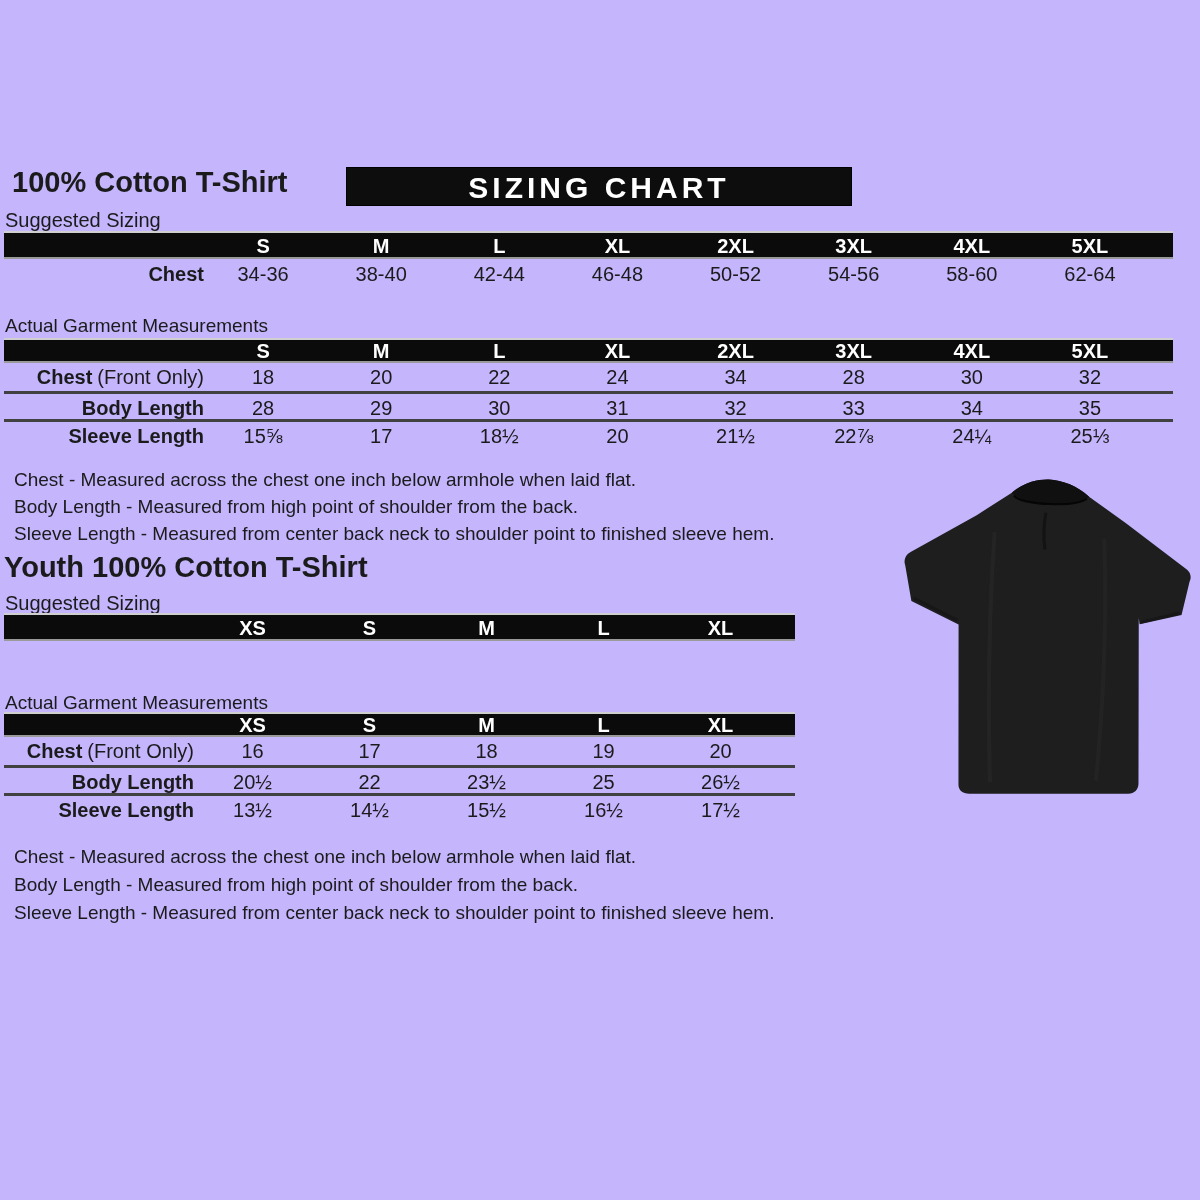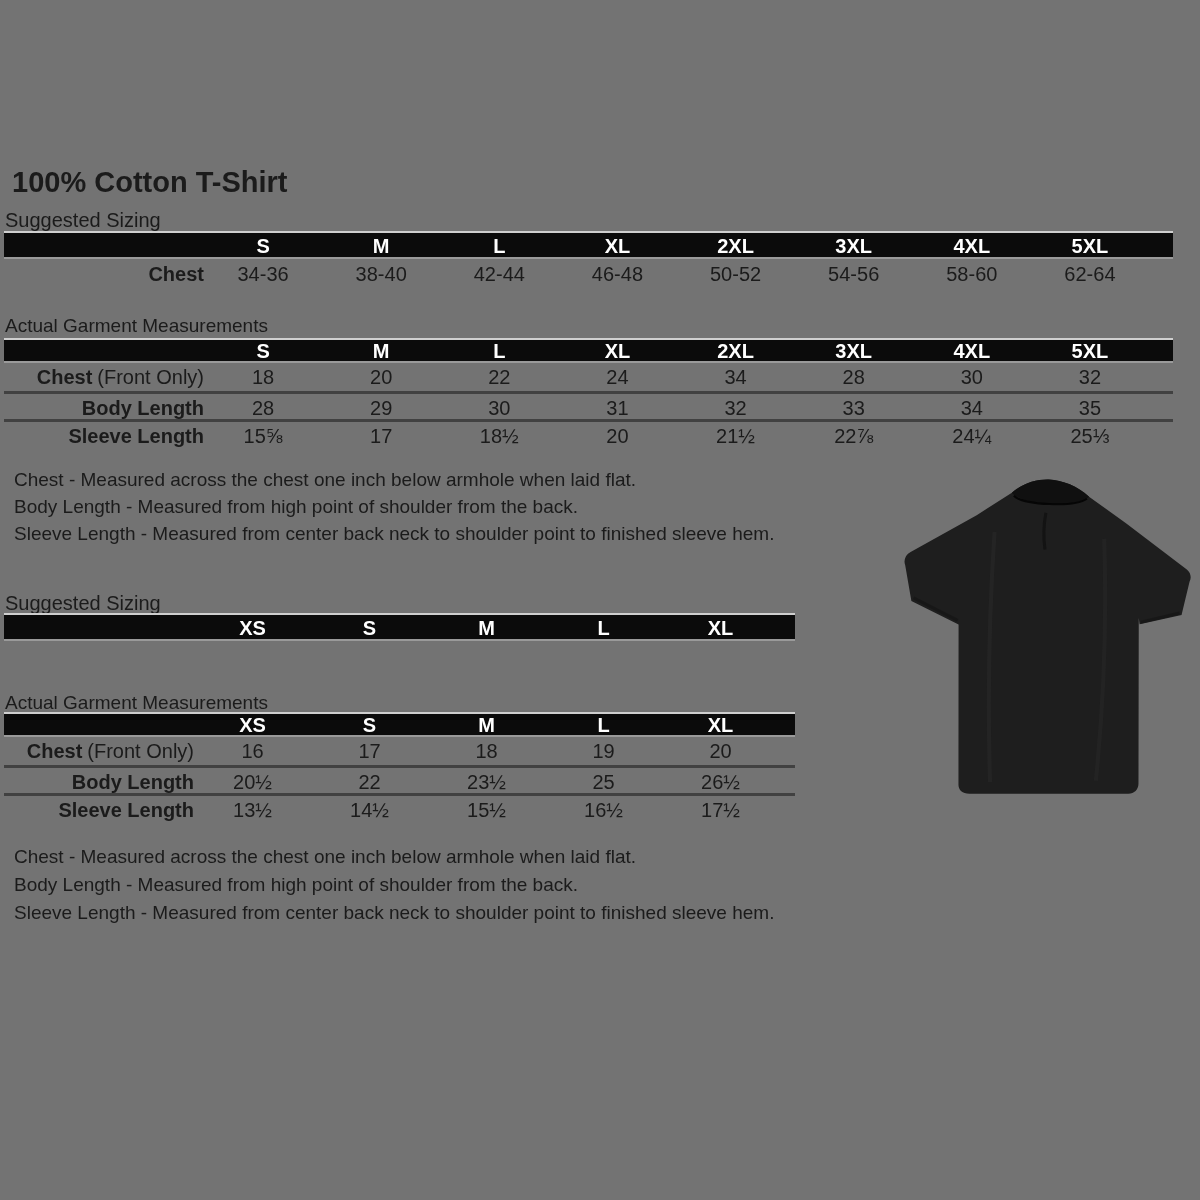--- a/index.html
+++ b/index.html
@@ -1,17 +1,17 @@
 <!DOCTYPE html>
 <html><head>
 <meta charset="utf-8">
 <style>
   html,body { margin:0; padding:0; background:#ffffff; }
   #canvas {
-    position:relative; width:1200px; height:1200px; background:#737373;
+    position:relative; width:1200px; height:1200px; background:#c4b5fd;
     font-family:"Liberation Sans","DejaVu Sans",sans-serif; color:#1b1b1b; overflow:hidden;
   }
   .abs { position:absolute; }
 
   .h1 { font-size:29px; font-weight:bold; white-space:nowrap; }
   .banner {
     background:#0d0d0d; color:#ffffff; text-align:center;
     font-size:30px; font-weight:bold; letter-spacing:4px; line-height:39px;
     border:1px solid #000; box-sizing:border-box;
   }
@@ -36,20 +36,21 @@
   .notes { font-size:19px; line-height:27px; }
   .notes div { white-space:nowrap; }
   .notes2 { line-height:28px; }
 </style>
 </head>
 <body>
 
 <div id="canvas">
 
   <div class="abs h1" style="left:12px; top:166px;">100% Cotton T-Shirt</div>
+  <div class="abs banner" style="left:346px; top:167px; width:506px; height:39px;">SIZING CHART</div>
 
   <div class="abs seclabel" style="left:5px; top:209px;">Suggested Sizing</div>
 
   <div class="table" style="left:4px; top:231px; width:1169px;">
     <div class="grid8 bar bar-lg">
       <div class="lbl"></div>
       <div class="c">S</div>
       <div class="c">M</div>
       <div class="c">L</div>
       <div class="c">XL</div>
@@ -119,20 +120,21 @@
       <div class="c">25⅓</div>
     </div>
   </div>
 
   <div class="abs notes" style="left:14px; top:466px;">
     <div>Chest - Measured across the chest one inch below armhole when laid flat.</div>
     <div>Body Length - Measured from high point of shoulder from the back.</div>
     <div>Sleeve Length - Measured from center back neck to shoulder point to finished sleeve hem.</div>
   </div>
 
+  <div class="abs h1" style="left:4px; top:551px;">Youth 100% Cotton T-Shirt</div>
   <div class="abs seclabel" style="left:5px; top:592px;">Suggested Sizing</div>
 
   <div class="table" style="left:4px; top:613px; width:791px;">
     <div class="grid5 bar bar-lg">
       <div class="lbl"></div>
       <div class="c">XS</div>
       <div class="c">S</div>
       <div class="c">M</div>
       <div class="c">L</div>
       <div class="c">XL</div>

